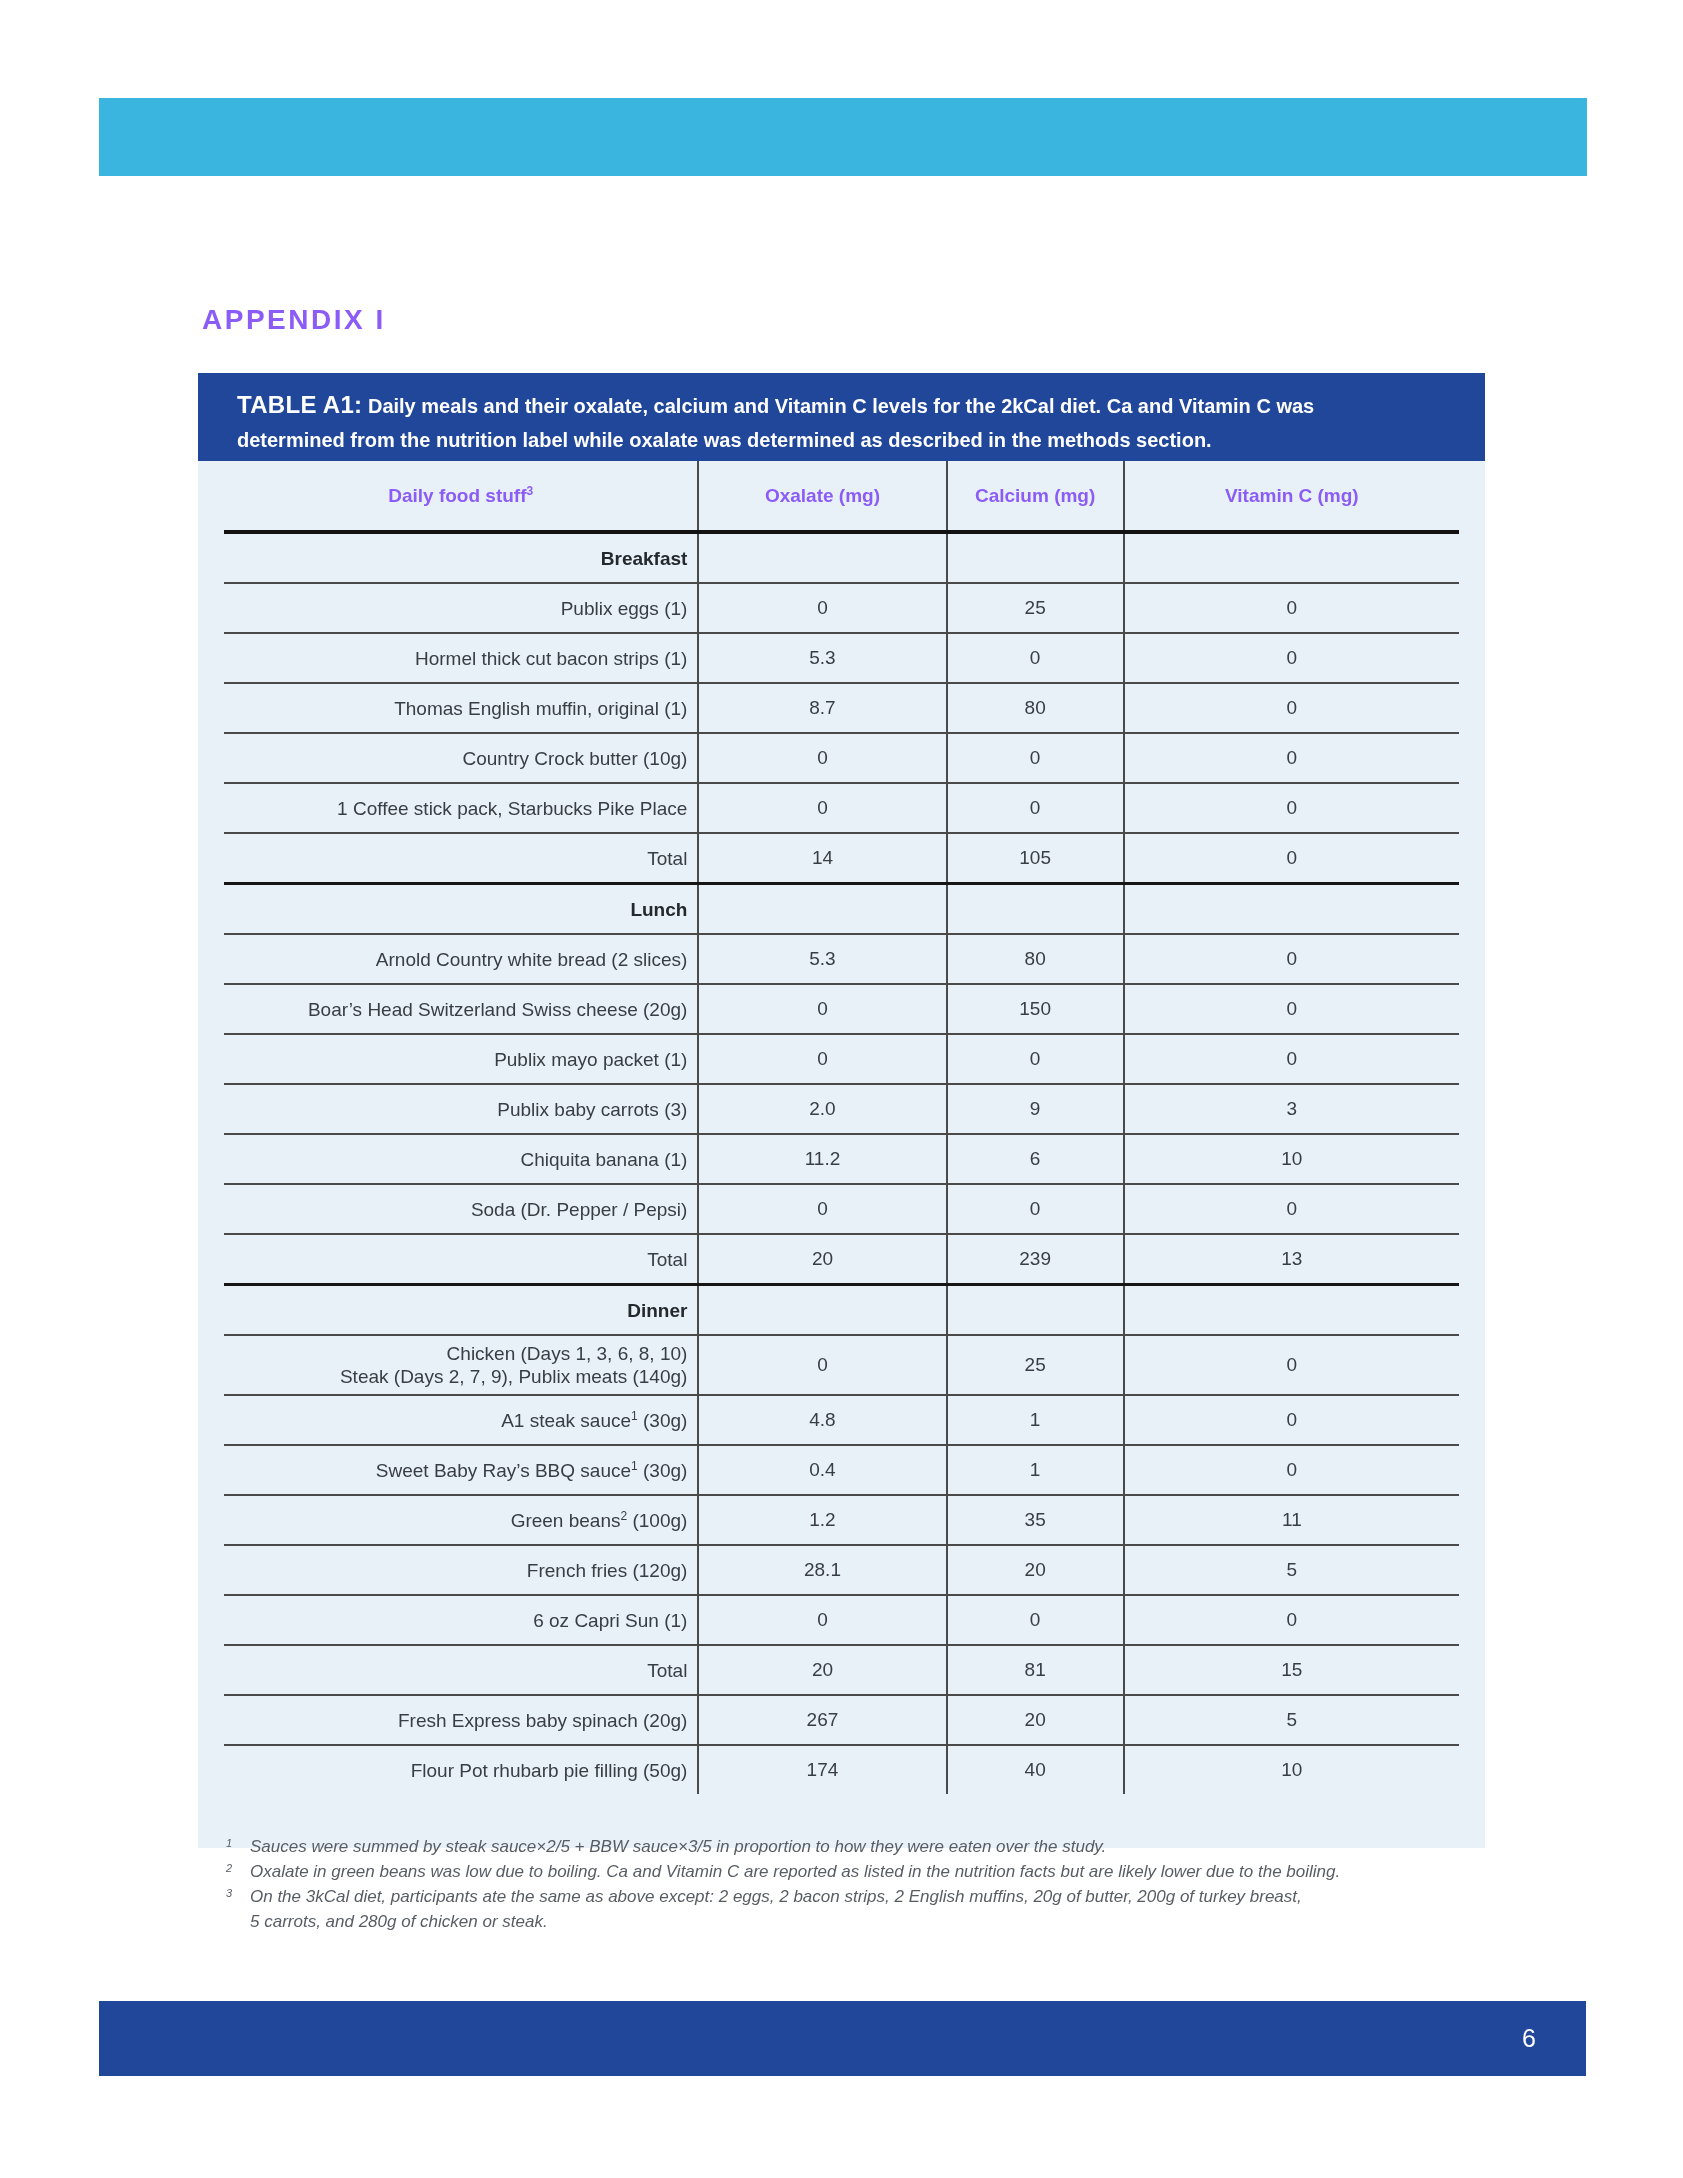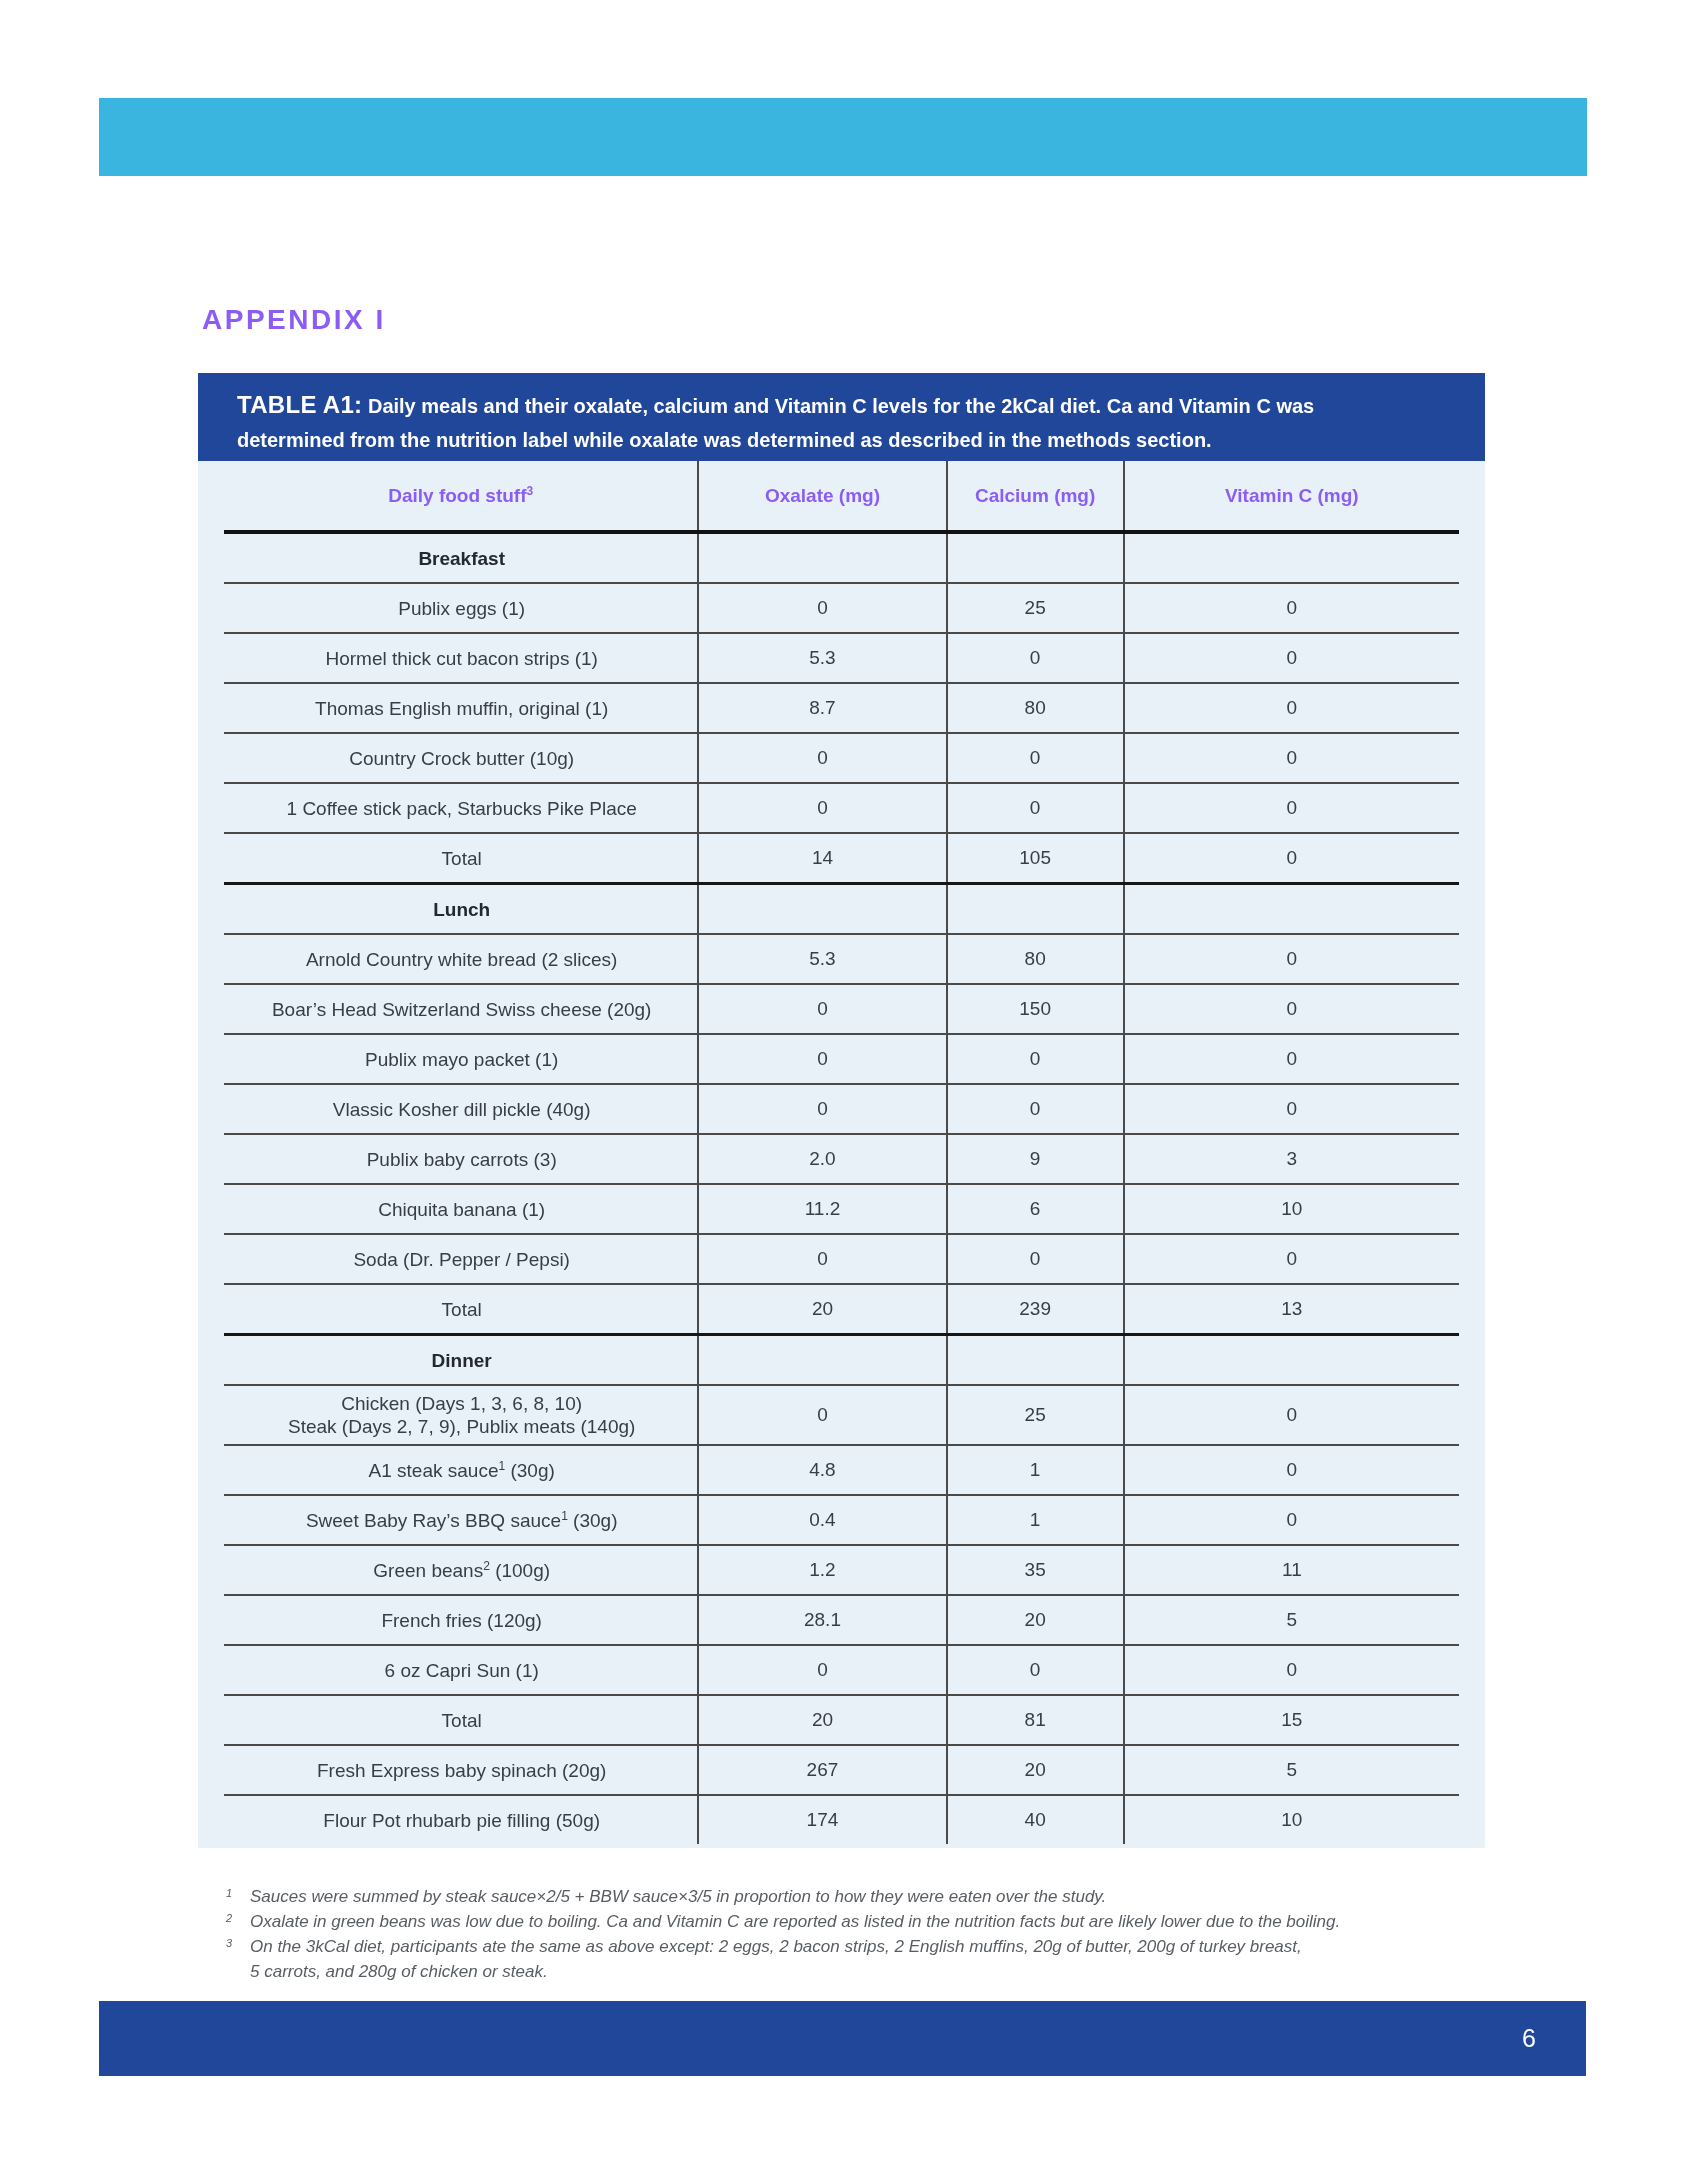--- a/index.html
+++ b/index.html
@@ -32,21 +32,21 @@
   }
   table.meals .vline { border-right:2px solid #4A4A4A; }
   table.meals thead th {
     height:69px; font-weight:bold; color:#8b5cf6; text-align:center;
     border-bottom:4px solid #121212; vertical-align:middle;
   }
   table.meals tbody td { height:36px; vertical-align:middle; }
   table.meals tr.item td, table.meals tr.total td { border-top:2px solid #4A4A4A; }
   table.meals tr.section td { border-top:3px solid #161616; }
   table.meals tr.section td.food { font-weight:bold; color:#24292E; }
-  table.meals td.food { text-align:center; padding:6px 10px 6px 12px; line-height:23px; }
+  table.meals td.food { text-align:right; padding:6px 10px 6px 12px; line-height:23px; }
   table.meals td.num { text-align:center; }
   sup { font-size:12px; line-height:0; }
   .footnotes { margin:40px 0 0 26px; width:1148px; }
   .footnote {
     position:relative; padding-left:26px; box-sizing:border-box;
     font-style:italic; font-size:17px; line-height:25px; color:#585D64;
   }
   .footnote .marker { position:absolute; left:2px; top:-3px; font-size:11px; }
   .footer-bar {
     position:absolute; left:99px; top:2001px; width:1487px; height:75px;
@@ -140,26 +140,20 @@
             <td class="num">0</td>
           </tr>
           <tr class="item">
             <td class="food vline">Boar’s Head Switzerland Swiss cheese (20g)</td>
             <td class="num vline">0</td>
             <td class="num vline">150</td>
             <td class="num">0</td>
           </tr>
           <tr class="item">
             <td class="food vline">Publix mayo packet (1)</td>
-            <td class="num vline">0</td>
-            <td class="num vline">0</td>
-            <td class="num">0</td>
-          </tr>
-          <tr class="item">
-            <td class="food vline">Vlassic Kosher dill pickle (40g)</td>
             <td class="num vline">0</td>
             <td class="num vline">0</td>
             <td class="num">0</td>
           </tr>
           <tr class="item">
             <td class="food vline">Publix baby carrots (3)</td>
             <td class="num vline">2.0</td>
             <td class="num vline">9</td>
             <td class="num">3</td>
           </tr>

